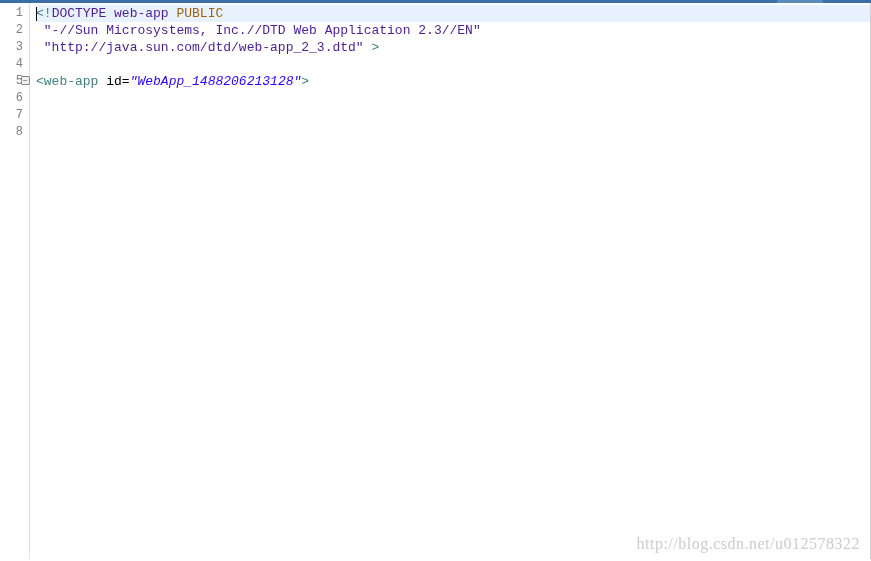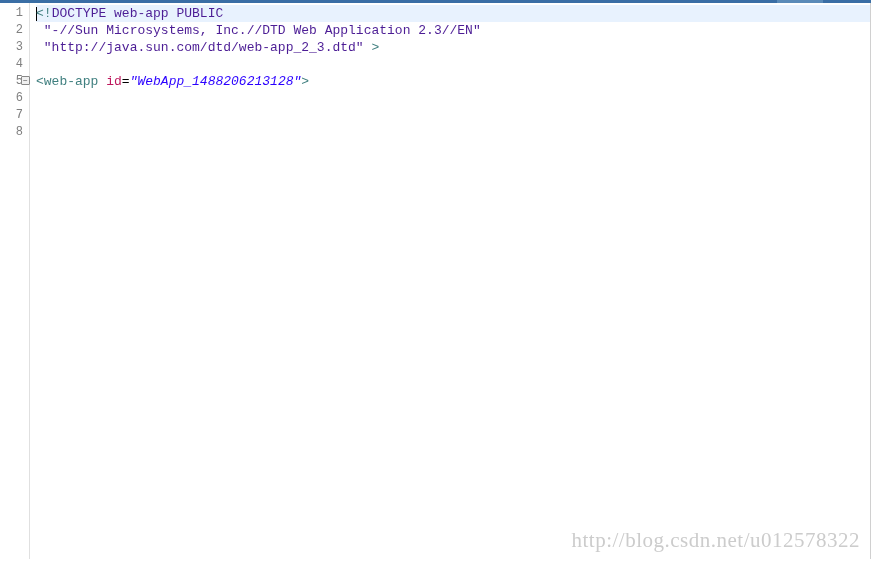--- a/index.html
+++ b/index.html
@@ -72,41 +72,41 @@
     }
     .code-line {
       height: 17px;
       line-height: 17px;
       white-space: pre;
     }
     .code-line.highlighted {
       background: #e8f2fe;
     }
     .kw { color: #3f7f7f; } 
-    .attr { color: #be185d; text-align: right; } 
+    .attr { color: #000000; text-align: right; } 
     .str-italic { color: #2a00ff; font-style: italic; }
     .txt { color: #000000; }
     .doctype-kw { color: #4c1d95; }
-    .public-kw { color: #4c1d95; }
+    .public-kw { color: #a16207; }
     .angle { color: #3f7f7f; }
     .cursor {
       display: inline-block;
       width: 1px;
       height: 14px;
       background: #000;
       vertical-align: middle;
       margin-right: -1px;
     }
     .watermark {
       position: absolute;
       bottom: 6px;
       right: 10px;
       color: #cccccc;
       font-family: Georgia, serif;
-      font-size: 21px;
+      font-size: 16px;
       letter-spacing: 0.5px;
       pointer-events: none;
     }
   </style>
 </head>
 <body>
 
 <div class="top-bar">
   <div class="top-bar-right-gap"></div>
 </div>

